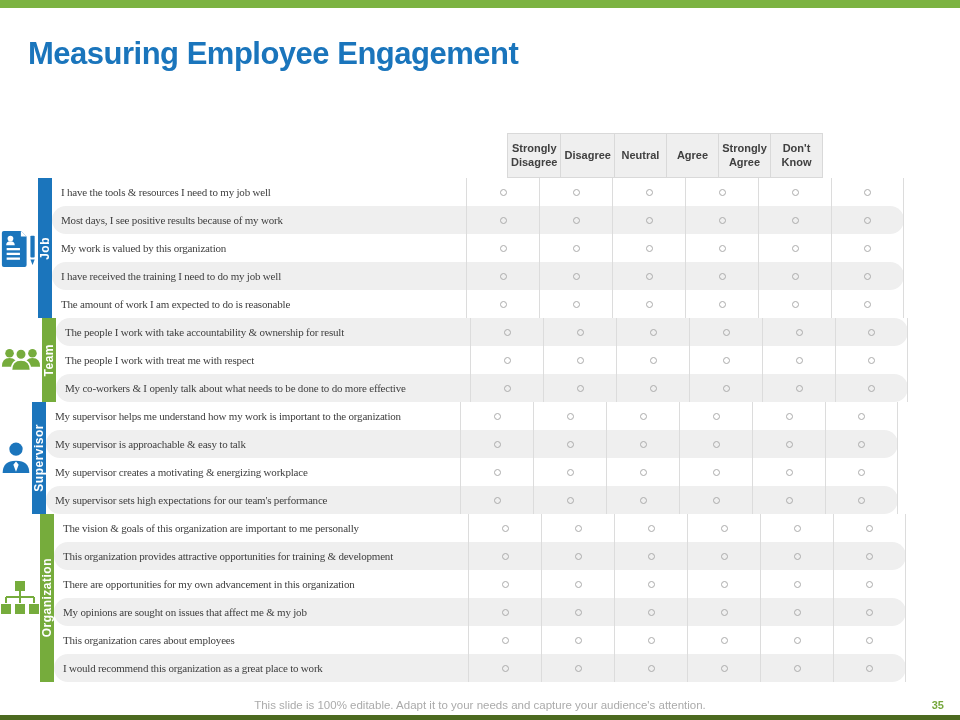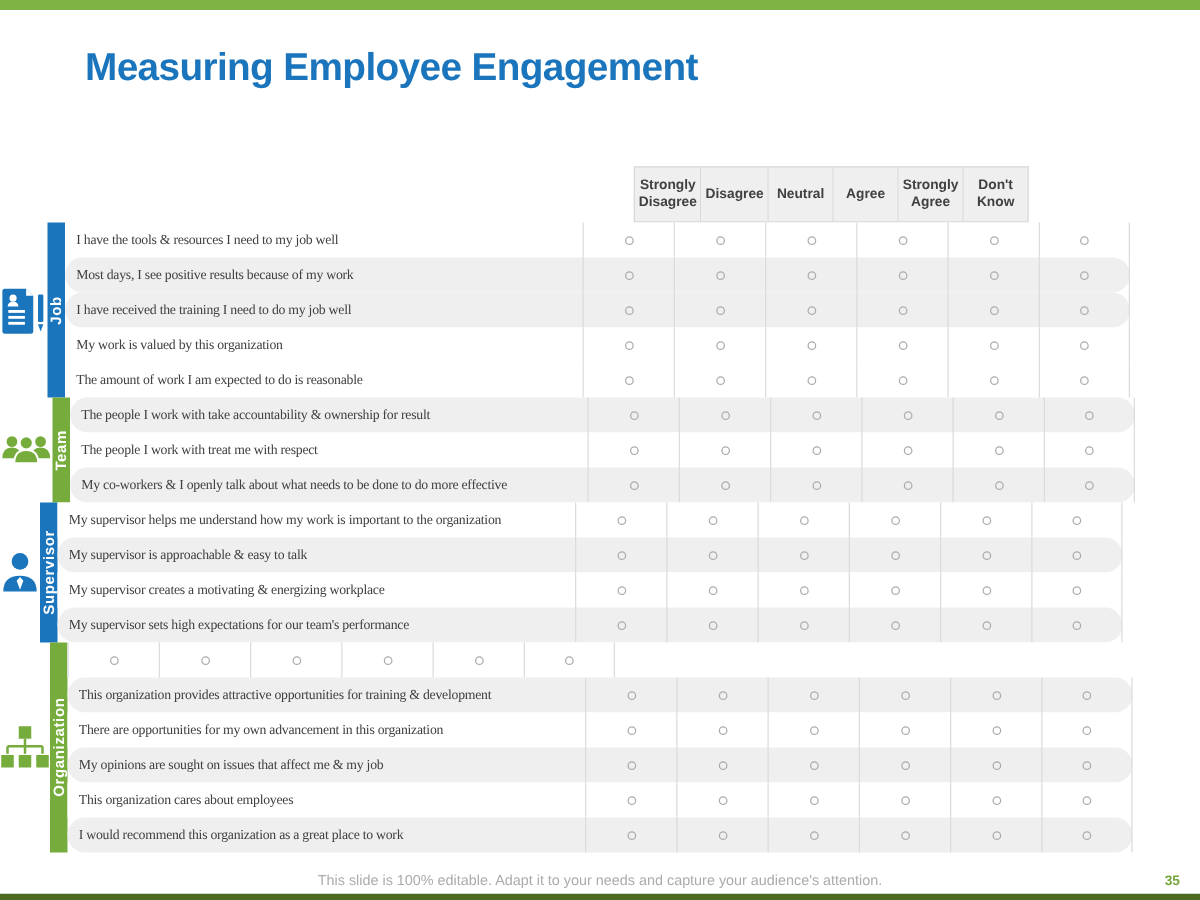--- a/index.html
+++ b/index.html
@@ -4,21 +4,21 @@
 <style>
   * { margin:0; padding:0; box-sizing:border-box; }
   html,body { width:960px; height:720px; }
   .slide {
     position:relative; width:960px; height:720px; background:#ffffff;
     font-family:"Liberation Sans", sans-serif; overflow:hidden;
   }
   .top-bar { position:absolute; top:0; left:0; right:0; height:8px; }
   .title {
     position:absolute; left:28px; top:36px;
-    font-size:31px; font-weight:bold; letter-spacing:-0.5px;margin-left:40px;
+    font-size:31px; font-weight:bold; letter-spacing:-0.5px;
   }
   .survey { position:absolute; left:0; top:133px; width:823px; }
   .header-row { display:flex; margin-left:507px; height:45px; }
   .hcell {
     width:73px; background:#EFEFEF;
     border-top:1px solid #D9D9D9; border-bottom:1px solid #D9D9D9; border-right:1px solid #D9D9D9;
     display:flex; align-items:center; justify-content:center; text-align:center;
     font-size:11px; font-weight:bold; color:#404040; line-height:1.25; padding:0 3px;
   }
   .hcell:first-child { border-left:1px solid #D9D9D9; }
@@ -124,43 +124,43 @@
               <div class="cell">
                 <span class="radio"></span>
               </div>
               <div class="cell">
                 <span class="radio"></span>
               </div>
               <div class="cell">
                 <span class="radio"></span>
               </div>
             </div>
+            <div class="qrow">
+              <div class="qtext">My work is valued by this organization</div>
+              <div class="cell">
+                <span class="radio"></span>
+              </div>
+              <div class="cell">
+                <span class="radio"></span>
+              </div>
+              <div class="cell">
+                <span class="radio"></span>
+              </div>
+              <div class="cell">
+                <span class="radio"></span>
+              </div>
+              <div class="cell">
+                <span class="radio"></span>
+              </div>
+              <div class="cell">
+                <span class="radio"></span>
+              </div>
+            </div>
             <div class="qrow stripe">
               <div class="qtext">I have received the training I need to do my job well</div>
-              <div class="cell">
-                <span class="radio"></span>
-              </div>
-              <div class="cell">
-                <span class="radio"></span>
-              </div>
-              <div class="cell">
-                <span class="radio"></span>
-              </div>
-              <div class="cell">
-                <span class="radio"></span>
-              </div>
-              <div class="cell">
-                <span class="radio"></span>
-              </div>
-              <div class="cell">
-                <span class="radio"></span>
-              </div>
-            </div>
-            <div class="qrow">
-              <div class="qtext">My work is valued by this organization</div>
               <div class="cell">
                 <span class="radio"></span>
               </div>
               <div class="cell">
                 <span class="radio"></span>
               </div>
               <div class="cell">
                 <span class="radio"></span>
               </div>
               <div class="cell">
@@ -382,20 +382,21 @@
     <rect x="1" y="24" width="10" height="10" class="ic-fill" fill="#76AC3C"></rect>
     <rect x="15" y="24" width="10" height="10" class="ic-fill" fill="#76AC3C"></rect>
     <rect x="29" y="24" width="10" height="10" class="ic-fill" fill="#76AC3C"></rect>
   </svg>
 </div>
           <div class="band" style="background: rgb(118, 172, 60);">
             <span class="vtext">Organization</span>
           </div>
           <div class="rows">
             <div class="qrow">
+              <div class="qtext">The vision &amp; goals of this organization are important to me personally</div>
               <div class="cell">
                 <span class="radio"></span>
               </div>
               <div class="cell">
                 <span class="radio"></span>
               </div>
               <div class="cell">
                 <span class="radio"></span>
               </div>
               <div class="cell">

